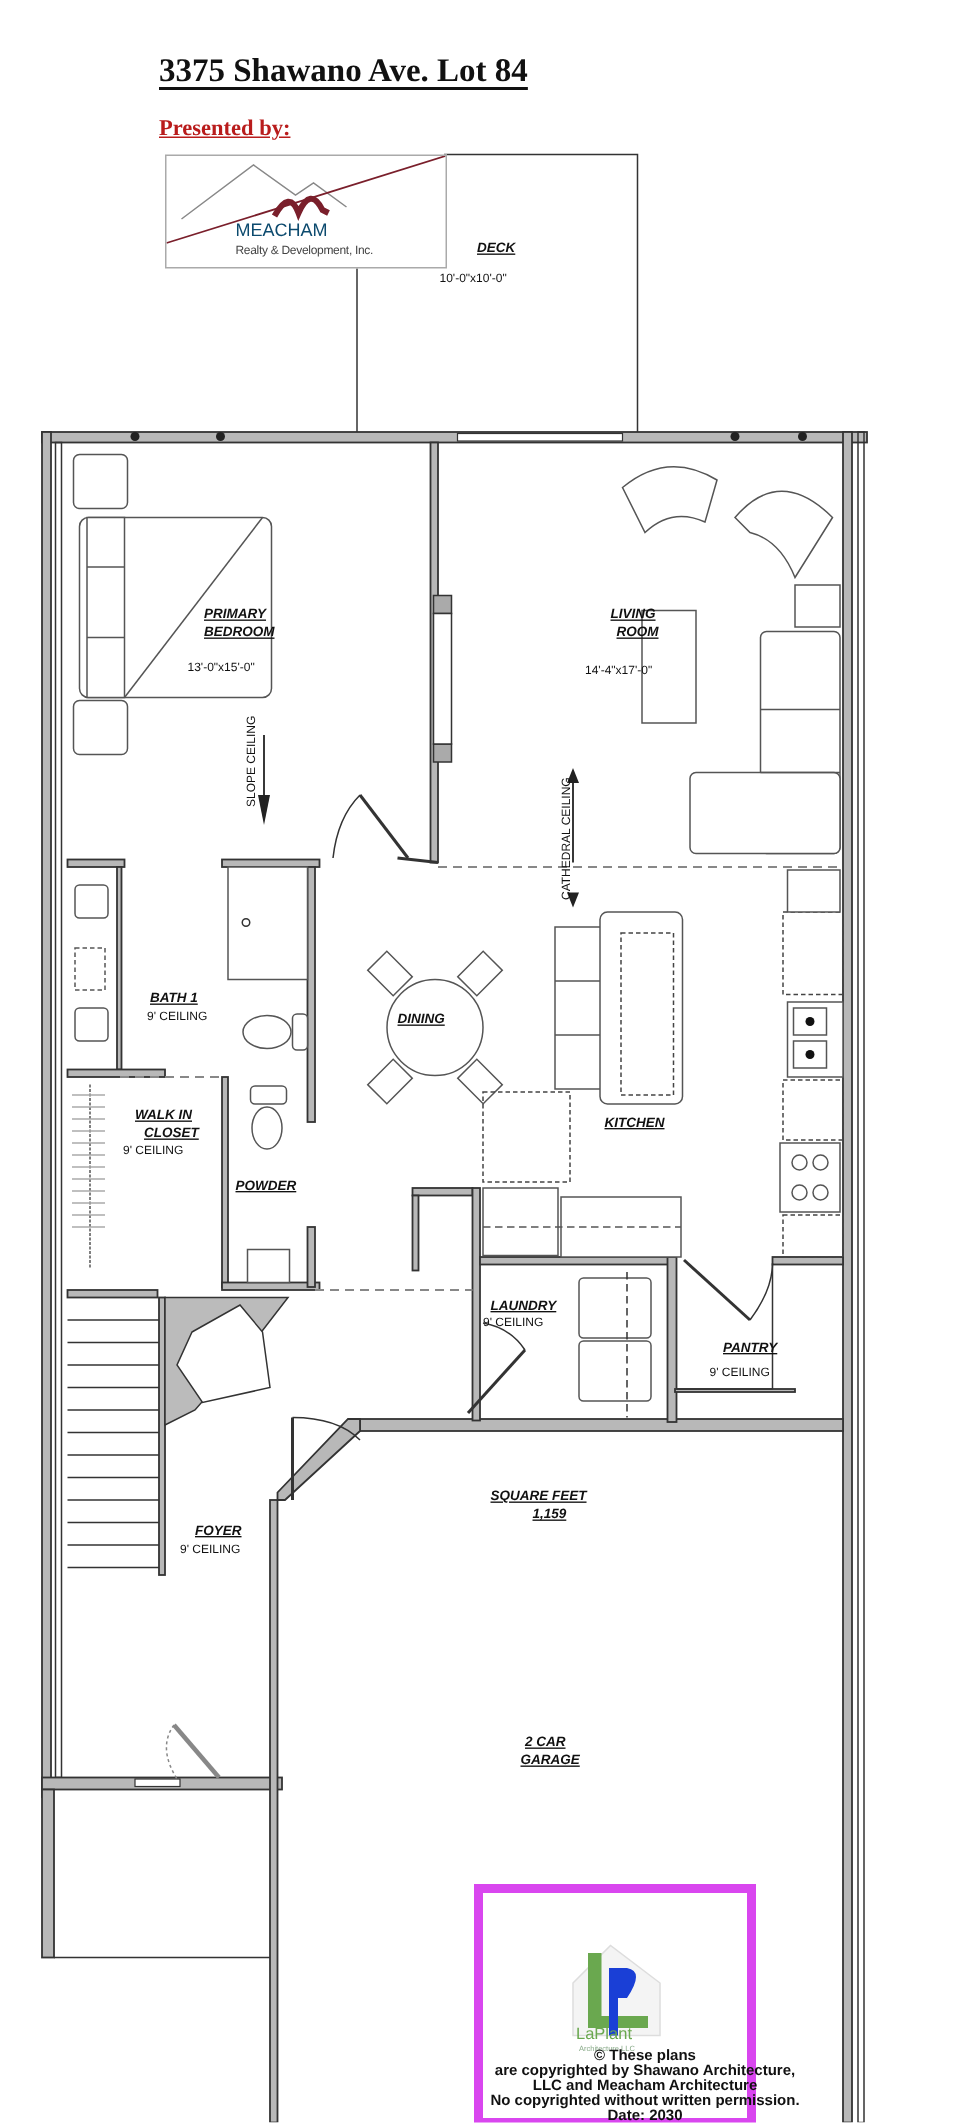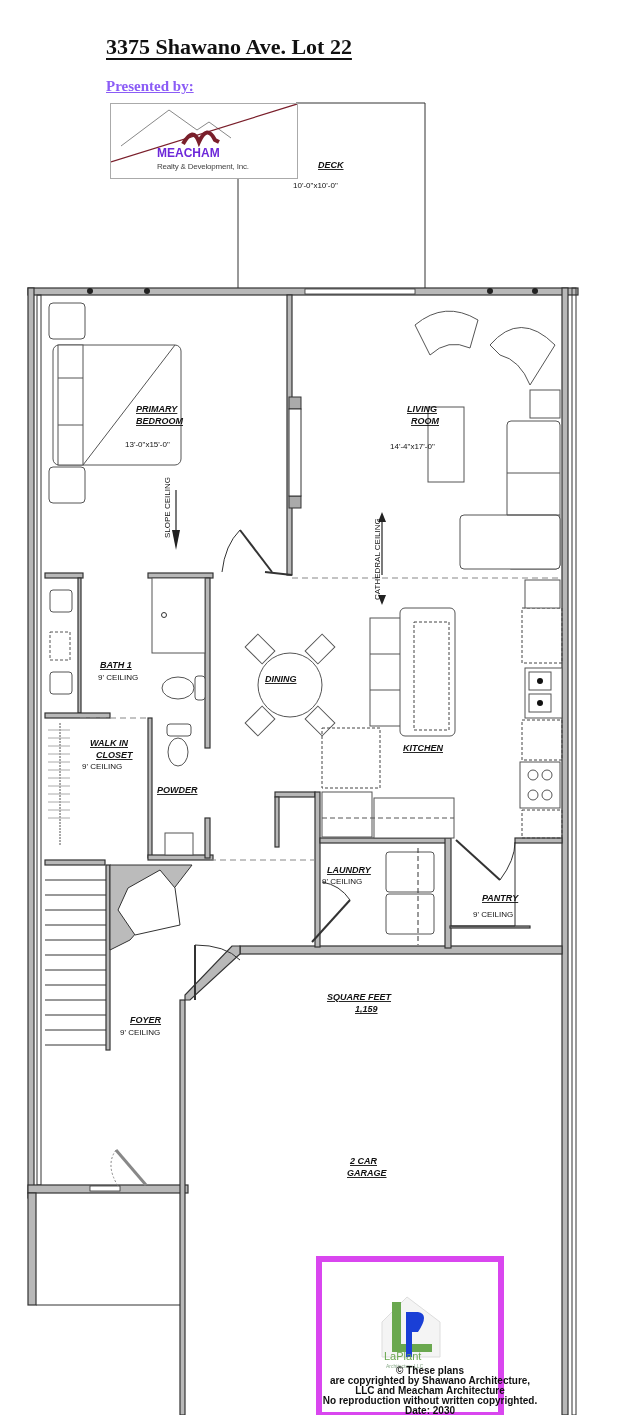--- a/index.html
+++ b/index.html
@@ -1,38 +1,38 @@
 <!DOCTYPE html>
 <html><head>
 <meta charset="utf-8">
 <style>
   html, body { margin:0; padding:0; background:#ffffff; }
   body { width:640px; height:1415px; position:relative; overflow:hidden; font-family:"Liberation Sans", sans-serif; }
   .title { position:absolute; left:106px; top:34px; font-family:"Liberation Serif", serif; font-weight:bold; font-size:22px; color:#111; text-decoration:underline; text-underline-offset:4px; white-space:nowrap; }
-  .presented { position:absolute; left:106px; top:78px; font-family:"Liberation Serif", serif; font-weight:bold; font-size:15px; color:#8b5cf6; text-decoration:underline; white-space:nowrap; }
+  .presented { position:absolute; left:106px; top:78px; font-family:"Liberation Serif", serif; font-weight:bold; font-size:15px; color:#b91c1c; text-decoration:underline; white-space:nowrap; }
   svg#plan { position:absolute; left:0; top:0; }
   .lbl { font-family:"Liberation Sans", sans-serif; font-weight:bold; font-style:italic; font-size:9px; fill:#111; text-decoration:underline; }
   .sub { font-family:"Liberation Sans", sans-serif; font-size:8px; fill:#111; }
   .wall { fill:#b8b8b8; stroke:#333; stroke-width:1.2; }
   .thin { fill:none; stroke:#333; stroke-width:1; }
   .fur { fill:#fff; stroke:#555; stroke-width:1; }
   .dash { fill:none; stroke:#888; stroke-width:1.2; stroke-dasharray:6 4; }
   .dash2 { fill:none; stroke:#444; stroke-width:1; stroke-dasharray:3 2; }
   .logo-box { position:absolute; left:110px; top:103px; width:186px; height:74px; border:1px solid #aaa; background:#fff; }
-  .meacham-name { position:absolute; left:46px; top:42px; font-family:"Liberation Sans", sans-serif; font-weight:bold; font-size:12px; color:#6d28d9; white-space:nowrap; }
+  .meacham-name { position:absolute; left:46px; top:42px; font-family:"Liberation Sans", sans-serif; font-weight:normal; font-size:12px; color:#0c4a6e; white-space:nowrap; }
   .meacham-sub { position:absolute; left:46px; top:58px; font-family:"Liberation Sans", sans-serif; font-size:8px; color:#444; white-space:nowrap; letter-spacing:-0.2px; }
   .laplant-box { position:absolute; left:316px; top:1256px; width:176px; height:150px; border:6px solid #d946ef; background:#fff; }
   .laplant-name { position:absolute; left:62px; top:88px; font-size:11px; color:#6aa84f; white-space:nowrap; }
   .laplant-sub { position:absolute; left:64px; top:101px; font-size:5px; color:#8a8; white-space:nowrap; }
   .copyright { position:absolute; left:310px; top:1366px; width:240px; text-align:center; font-family:"Liberation Sans", sans-serif; font-weight:bold; font-size:10px; line-height:10px; color:#111; }
 </style>
 </head>
 <body>
 
-<div class="title">3375 Shawano Ave. Lot 22</div>
+<div class="title">3375 Shawano Ave. Lot 84</div>
 <div class="presented">Presented by:</div>
 
 <svg id="plan" width="640" height="1415" viewBox="0 0 640 1415">
 
   <g>
     <polyline class="thin" points="238,290 238,177" stroke-width="2"></polyline>
     <polyline class="thin" points="296,103 425,103 425,290" stroke-width="2"></polyline>
   </g>
 
   <g>
@@ -277,15 +277,15 @@
     <rect x="70" y="82" width="40" height="8" fill="#6aa84f"></rect>
     <path d="M 84 50 L 96 50 Q 108 52 96 70 L 90 70 L 90 95 L 84 95 Z" fill="#1a3fd6"></path>
   </svg>
   <span class="laplant-name">LaPlant</span>
   <span class="laplant-sub">Architecture LLC</span>
 </div>
 <div class="copyright">
   <div>© These plans</div>
   <div>are copyrighted by Shawano Architecture,</div>
   <div>LLC and Meacham Architecture</div>
-  <div>No reproduction without written copyrighted.</div>
+  <div>No copyrighted without written permission.</div>
   <div>Date: 2030</div>
 </div>
 
 </body></html>

